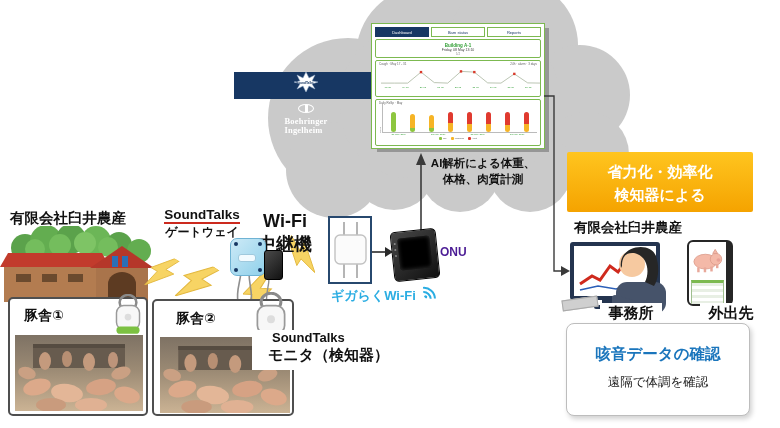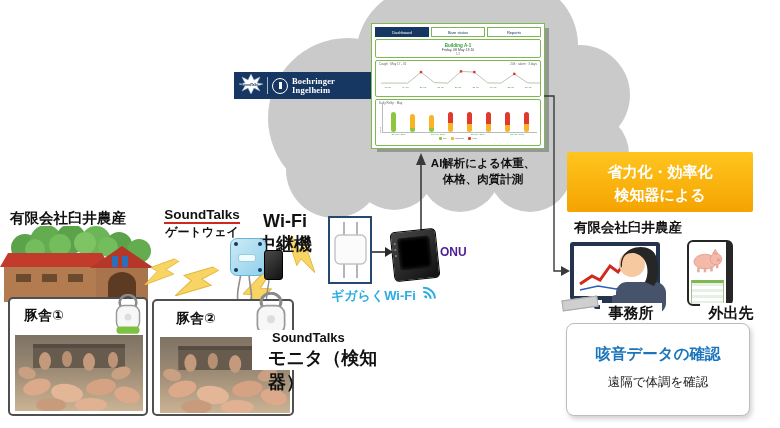--- a/index.html
+++ b/index.html
@@ -2,21 +2,21 @@
 <html><head>
 <meta charset="utf-8">
 <style>
   html,body{margin:0;padding:0;background:#fff;}
   .stage{position:relative;width:780px;height:428px;background:#fff;overflow:hidden;
          font-family:"Liberation Sans","DejaVu Sans",sans-serif;color:#1a1a1a;}
   .abs{position:absolute;}
   .cl{position:absolute;border-radius:50%;background:#cacaca;}
   
   .brandbar{position:absolute;left:234px;top:72px;width:144px;height:27px;background:#173763;
-            display:flex;align-items:center;gap:4px;padding:0 5px;box-sizing:border-box;}
+            display:flex;align-items:center;gap:4px;padding:0 5px;box-sizing:border-box;flex-direction:column;}
   .st-star{flex:0 0 auto;}
   .bb-div{width:1px;height:17px;background:rgba(255,255,255,.65);}
   .bi-circle{width:14px;height:14px;border:1.2px solid #fff;border-radius:50%;display:flex;align-items:center;justify-content:center;}
   .bi-glyph{width:3px;height:7px;background:#fff;}
   .bi-text{color:#fff;font-family:"Liberation Serif","DejaVu Serif",serif;font-weight:bold;
            font-size:8.5px;line-height:1.05;letter-spacing:.2px;}
   .st-micro{position:absolute;left:2px;top:9px;font-size:3.2px;color:#173763;font-weight:bold;}
   
   .dashboard{position:absolute;left:371px;top:23px;width:174px;height:126px;background:#fff;
              border:1px solid #7cb950;box-sizing:border-box;padding:3px;
@@ -359,21 +359,21 @@
   </div>
   <svg class="abs" style="left:112px;top:294px;color:#7cc142;" width="32" height="44">
       <use href="#sym-monitor-device"></use>
     </svg>
   <svg class="abs" style="left:252px;top:292px;color:#e23b2e;" width="38" height="52" viewBox="0 0 30 42">
       <use href="#sym-monitor-device"></use>
     </svg>
 
   <div class="abs plate" style="left:252px;top:330px;width:142px;height:40px;">
     <div class="jp-bold" style="font-size:13px;padding-left:20px;">SoundTalks</div>
-    <div class="jp-bold" style="font-size:18px;margin-top:1px;padding-left:16px;">モニタ（検知器）</div>
+    <div class="jp-bold" style="font-size:15px;margin-top:1px;padding-left:16px;">モニタ（検知器）</div>
   </div>
 
   <div class="banner">
     <div>省力化・効率化</div>
     <div>検知器による</div>
   </div>
   <div class="abs jp-bold" style="left:574px;top:219px;font-size:13.5px;white-space:nowrap;">有限会社臼井農産</div>
 
   <div class="monitor-frame">
     <div class="monitor-screen">

